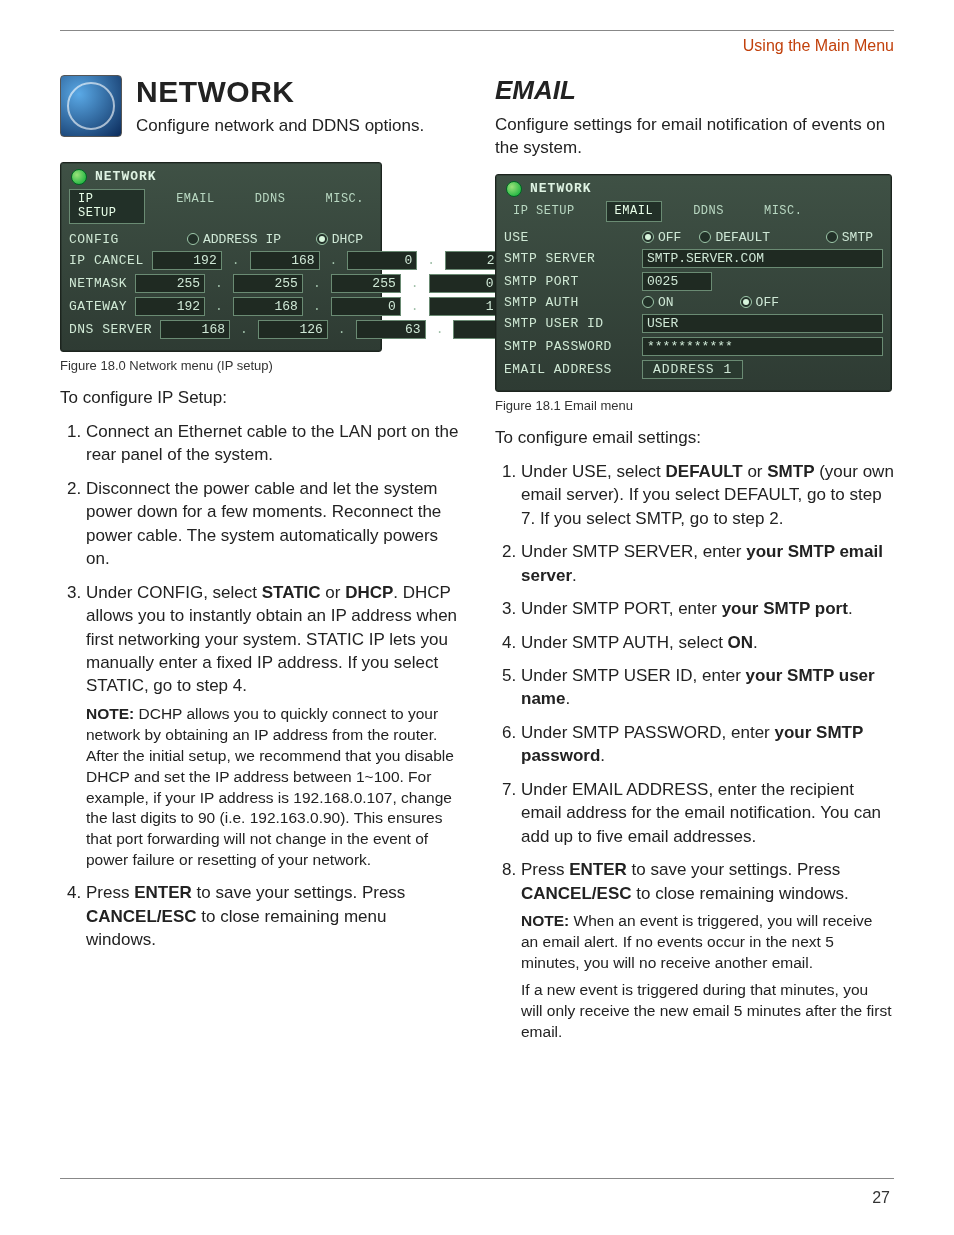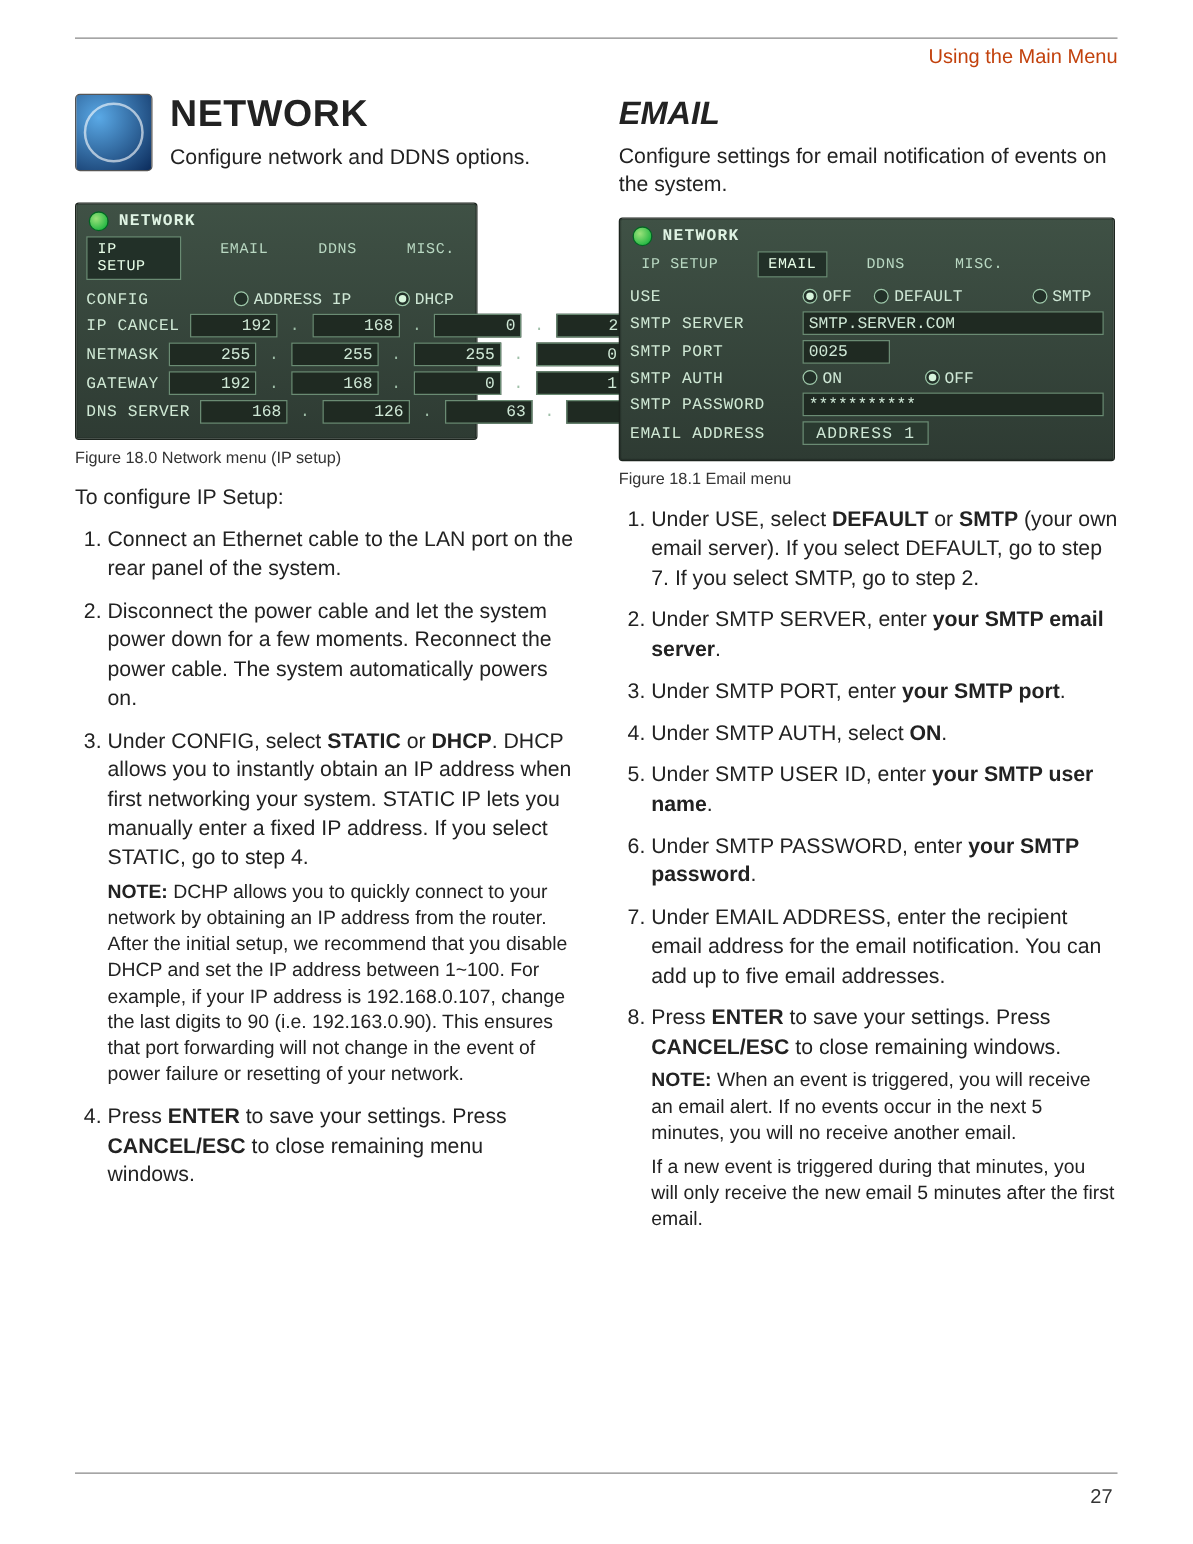--- a/index.html
+++ b/index.html
@@ -252,31 +252,36 @@
               <span class="r"></span>
               <span>ON</span>
             </span>
           <span style="width:40px"></span>
           <span class="radio">
               <span class="r on"></span>
               <span>OFF</span>
             </span>
         </div>
         <div class="row">
+          <span class="lbl">SMTP USER ID</span>
+          <span class="field" style="flex:1">USER</span>
+        </div>
+        <div class="row">
           <span class="lbl">SMTP PASSWORD</span>
           <span class="field" style="flex:1">***********</span>
         </div>
         <div class="row">
           <span class="lbl">EMAIL ADDRESS</span>
           <span class="addrbtn">ADDRESS 1</span>
         </div>
       </div>
     </div>
     <div class="caption">Figure 18.1 Email menu</div>
 
+    <p>To configure email settings:</p>
     <ol>
       <li>
         <span>Under USE, select </span><b>DEFAULT</b><span> or </span><b>SMTP</b><span> (your own email server). If you select DEFAULT, go to step 7. If you select SMTP, go to step 2.</span>
       </li>
       <li>
         <span>Under SMTP SERVER, enter </span><b>your SMTP email server</b><span>.</span>
       </li>
       <li>
         <span>Under SMTP PORT, enter </span><b>your SMTP port</b><span>.</span>
       </li>

